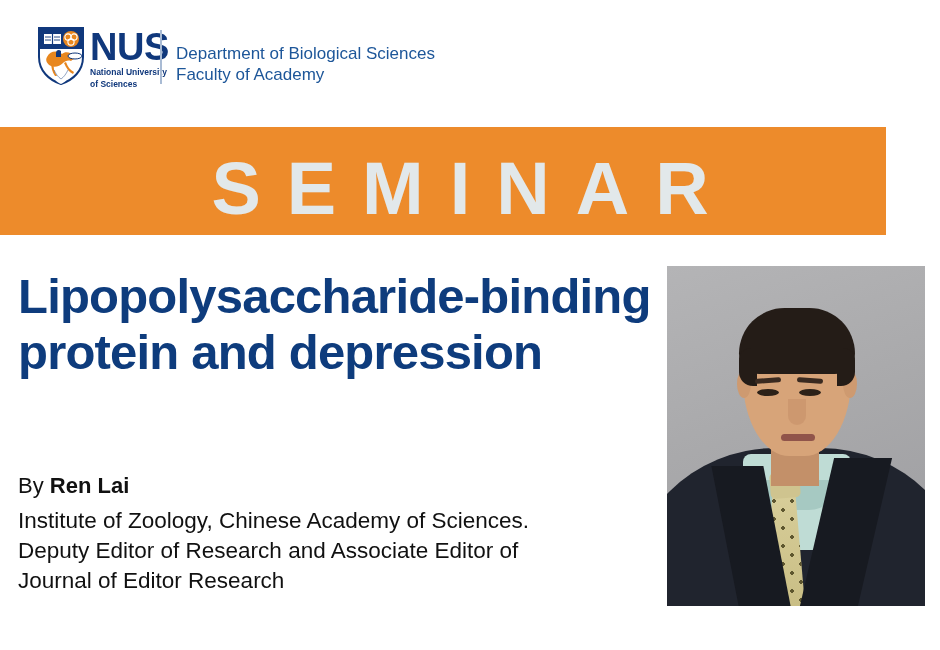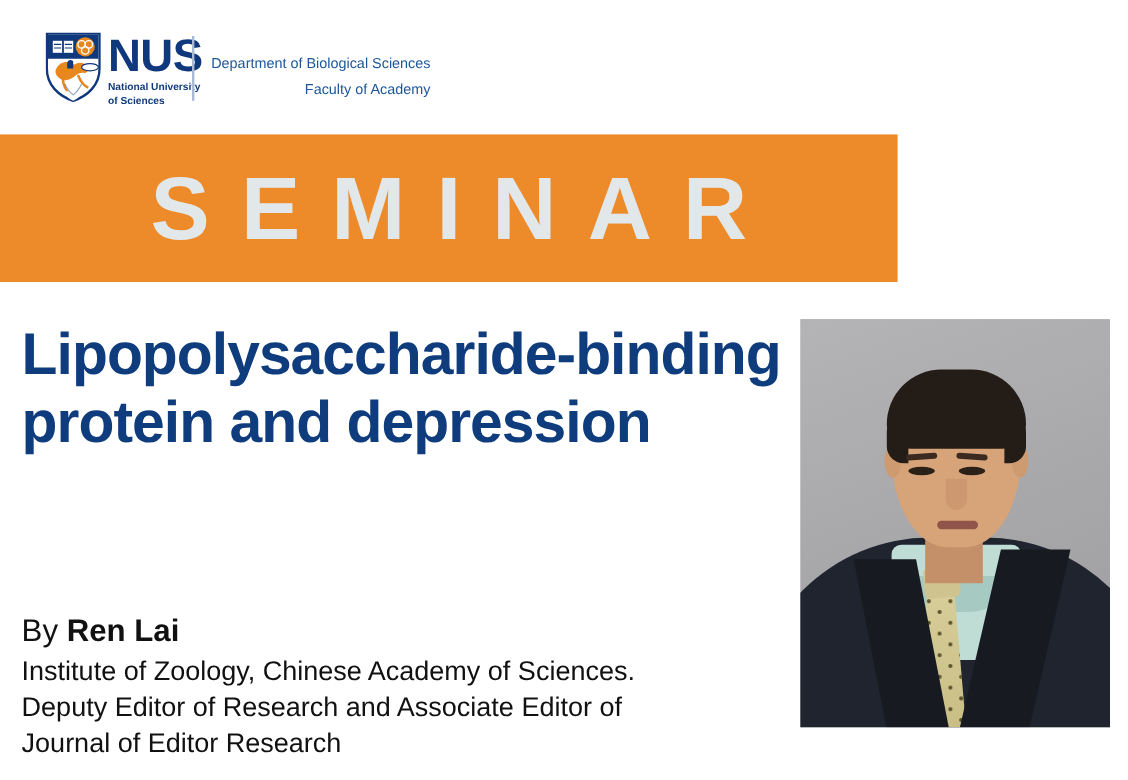--- a/index.html
+++ b/index.html
@@ -66,38 +66,38 @@
     height: 54px;
     background: #A9BBD4;
   }
   .dept-block {
     position: absolute;
     left: 176px;
     top: 43px;
   }
   .dept-line {
     font-family: "Liberation Sans", sans-serif;
-    font-size: 12px;
+    font-size: 17px;
     line-height: 21px;
     color: #1D5699;
     white-space: nowrap;
-    text-align: right;
   }
 
   
   .banner {
     position: absolute;
     left: 0;
-    top: 112px;
-    width: 748px;
+    top: 127px;
+    width: 852px;
     height: 124px;
     background: #ED8B2B;
     display: flex;
     align-items: center;
     justify-content: center;
+    padding-left: 34px;
   }
   .banner-text {
     font-family: "Liberation Sans", sans-serif;
     font-weight: bold;
     font-size: 74px;
     line-height: 74px;
     letter-spacing: 26px;
     color: #E2E8EA;
     padding-left: 26px;
     white-space: nowrap;
@@ -125,25 +125,24 @@
     color: #0E3C7D;
   }
   .speaker {
     position: absolute;
     left: 18px;
     top: 233px;
     width: 645px;
   }
   .by-line {
     font-family: "Liberation Sans", sans-serif;
-    font-size: 26px;
+    font-size: 22px;
     line-height: 36px;
     color: #111111;
     margin-bottom: 2px;
-    margin-top: 39px;
   }
   .by-line .by-prefix { font-weight: normal; }
   .by-line .by-name { font-weight: bold; }
   .affil-line {
     font-family: "Liberation Sans", sans-serif;
     font-size: 22.5px;
     line-height: 30px;
     color: #111111;
     white-space: nowrap;
   }

